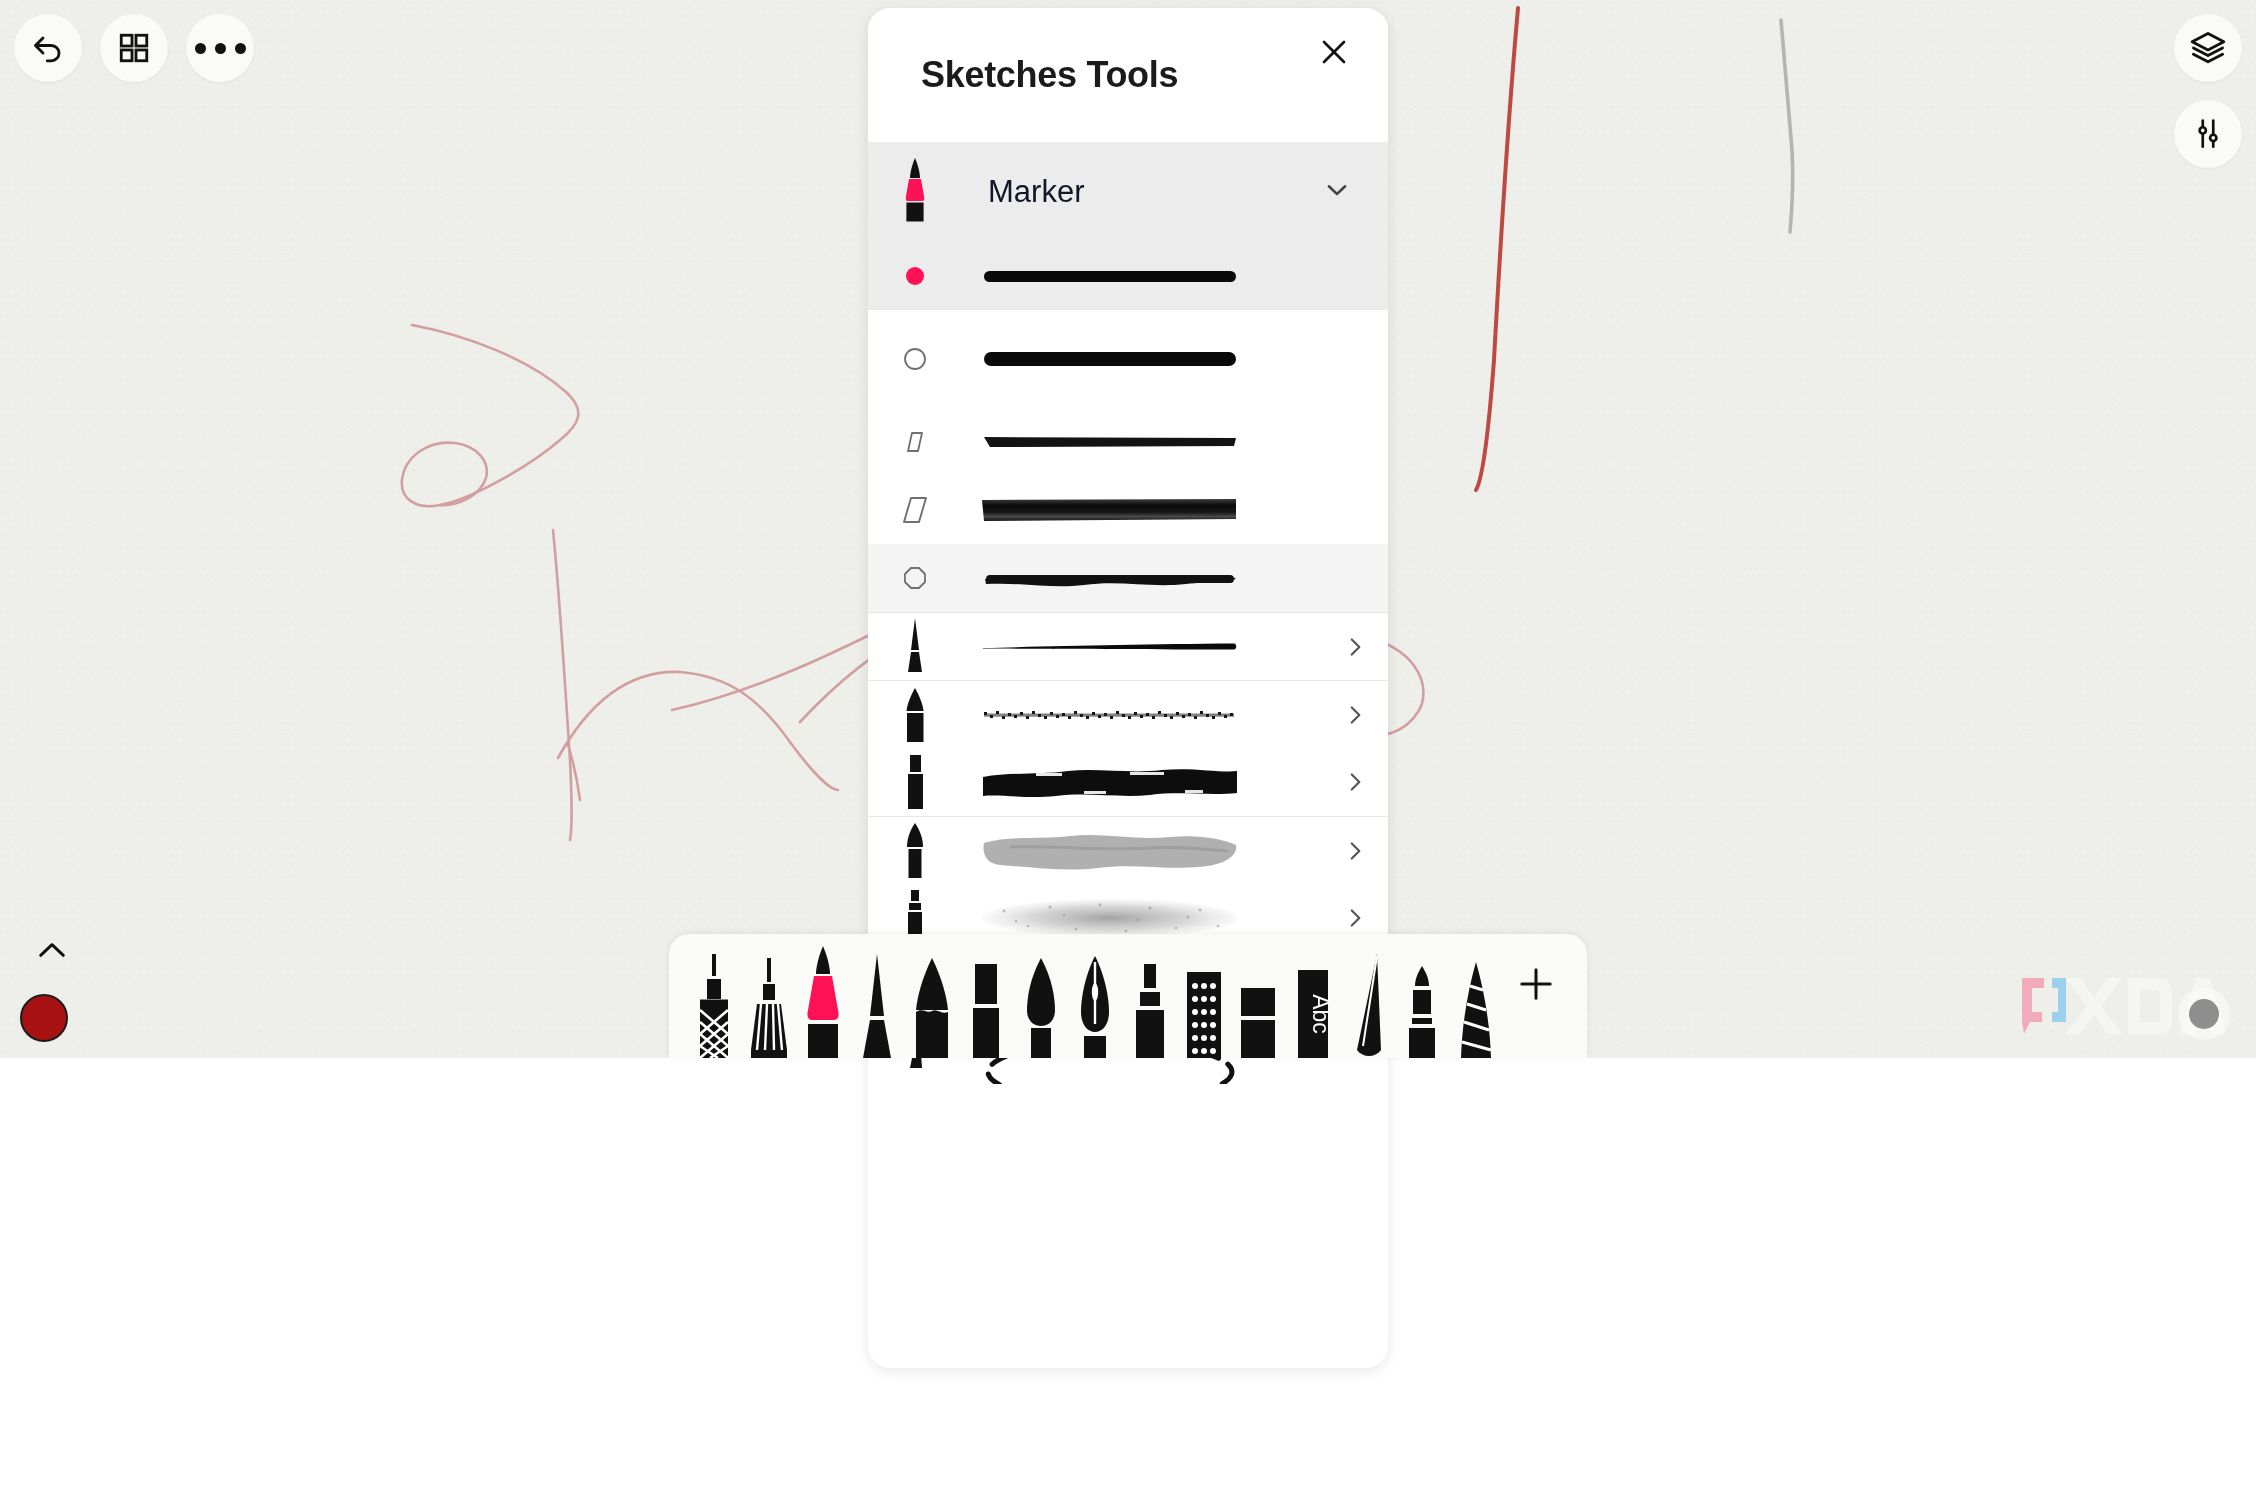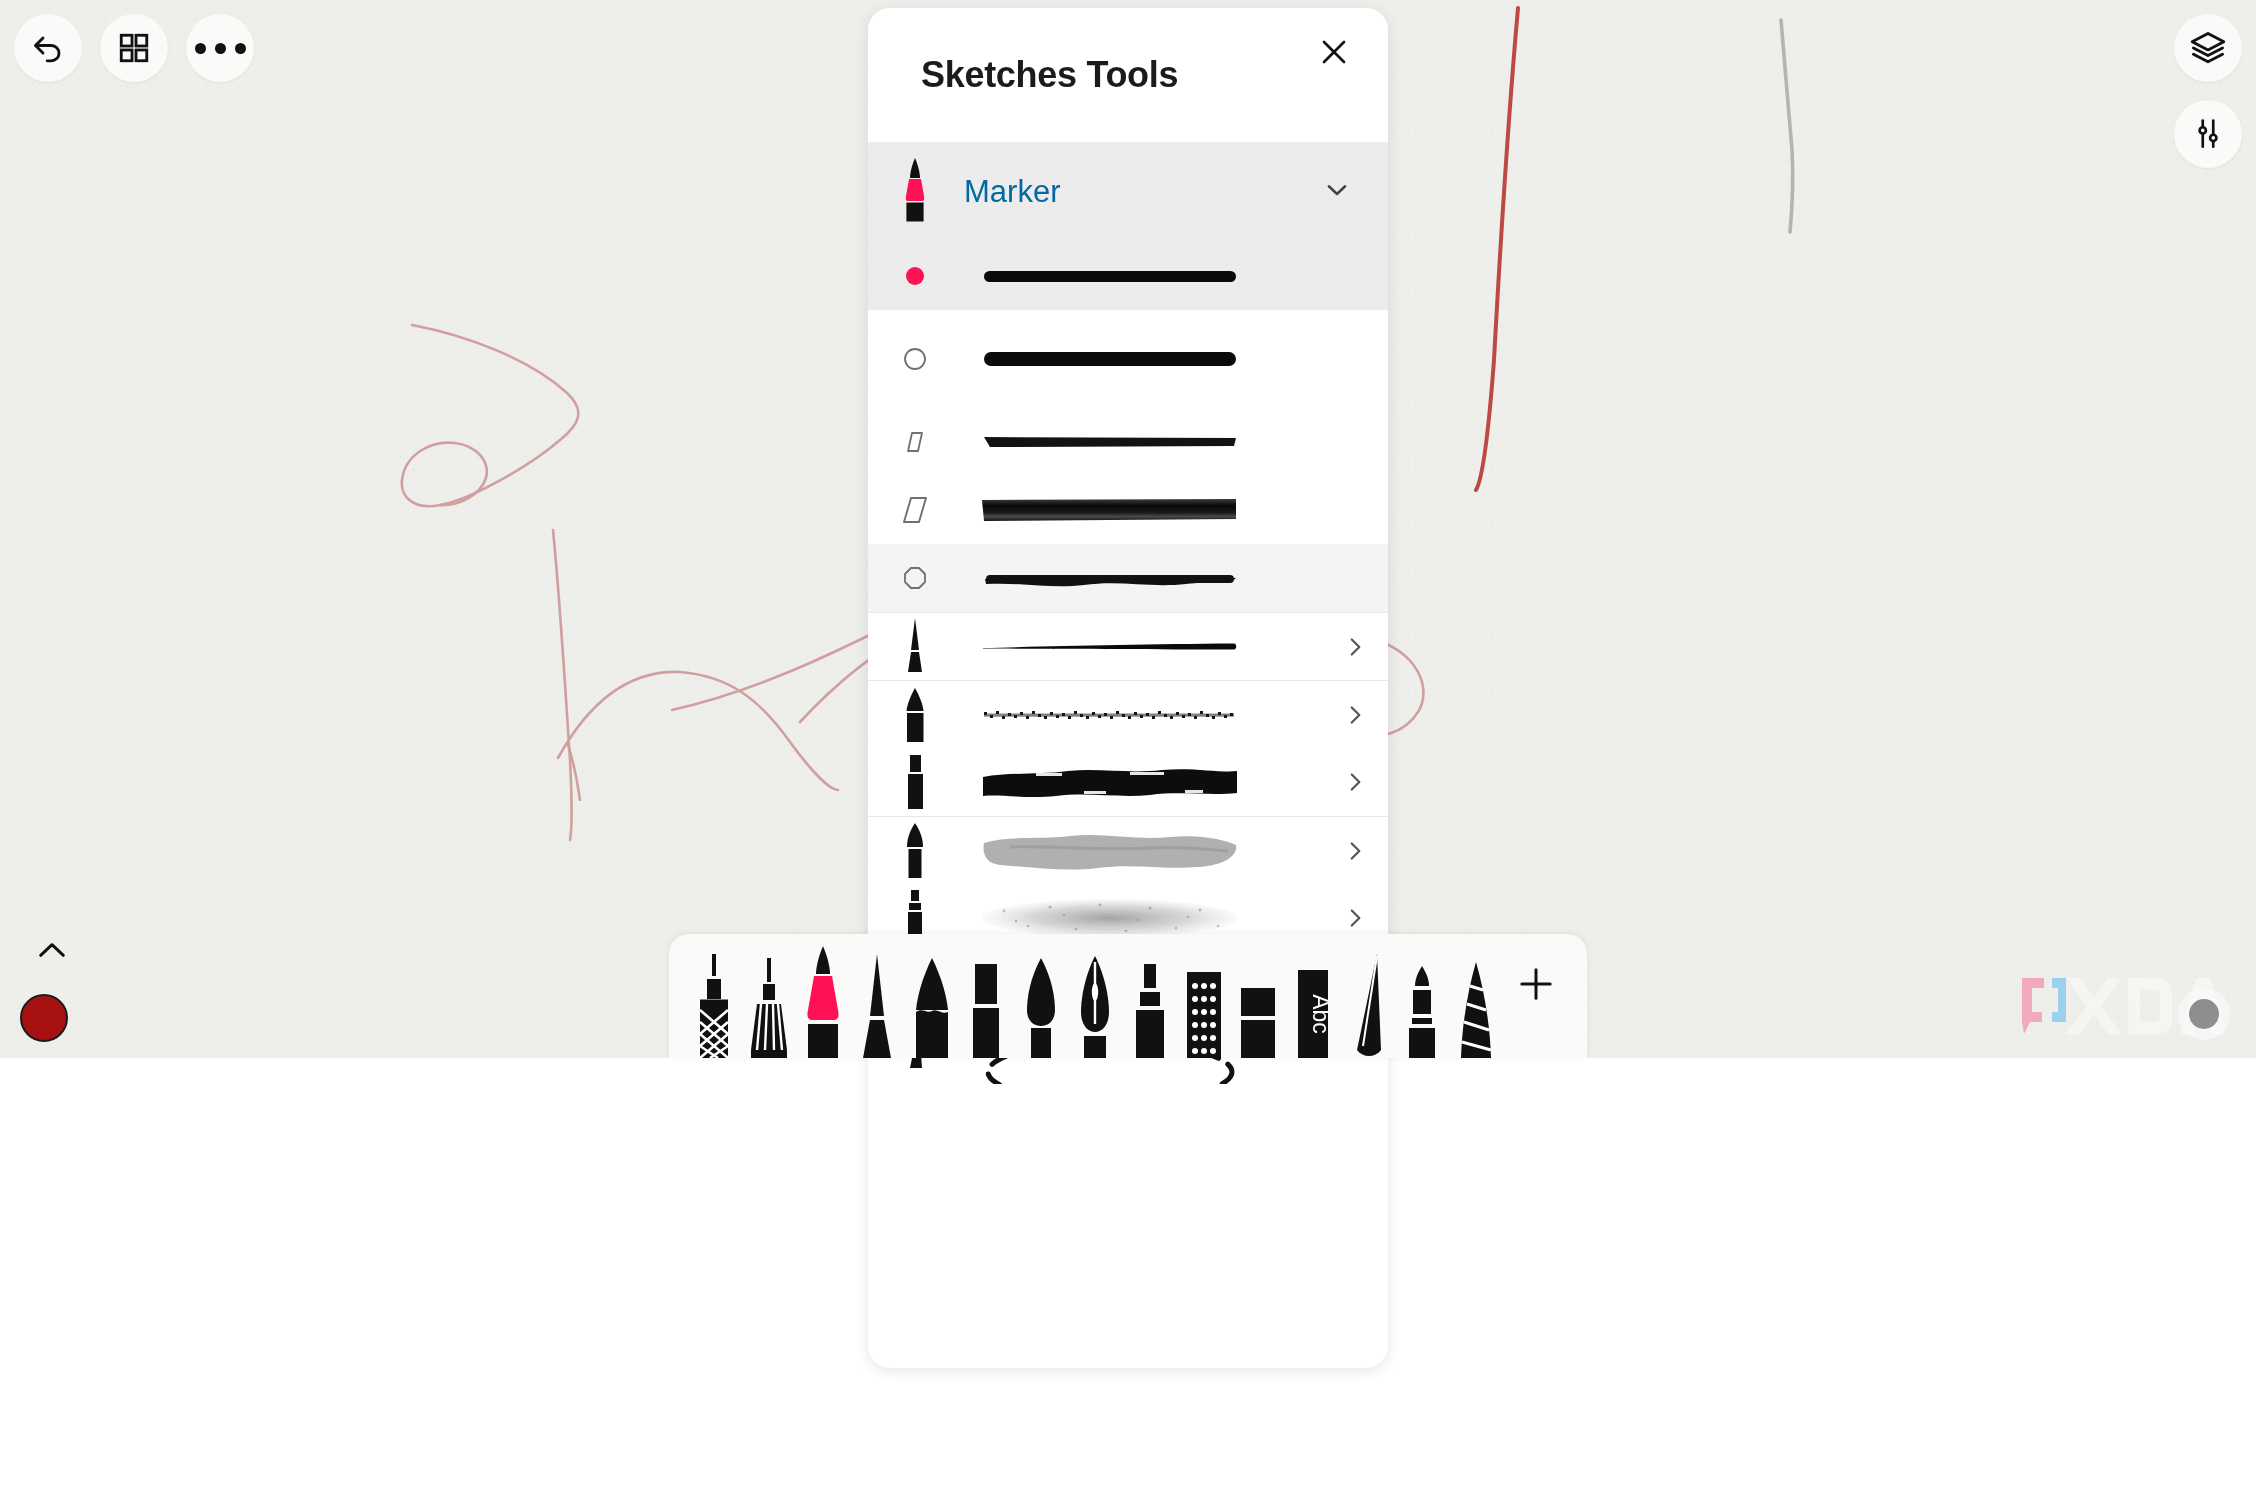--- a/index.html
+++ b/index.html
@@ -71,21 +71,21 @@
   }
 
   
   #tool-select-row {
     height: 100px;
     background: #ececec;
     display: flex; align-items: center;
     position: relative;
   }
   #tool-select-row .tip-cell { width: 94px; display:flex; align-items:center; justify-content:center; }
-  #tool-select-label { font-size: 31px; color: #0369a1; margin-left: 2px; }
+  #tool-select-label { font-size: 31px; color: #0f172a; margin-left: 26px; }
   #tool-select-chevron { position: absolute; right: 36px; top: 50%; transform: translateY(-50%); }
 
   
   .brush-row {
     position: relative;
     display: flex; align-items: center;
     background: #ffffff;
     cursor: pointer;
   }
   .brush-row.shaded { background: #ececec; }

